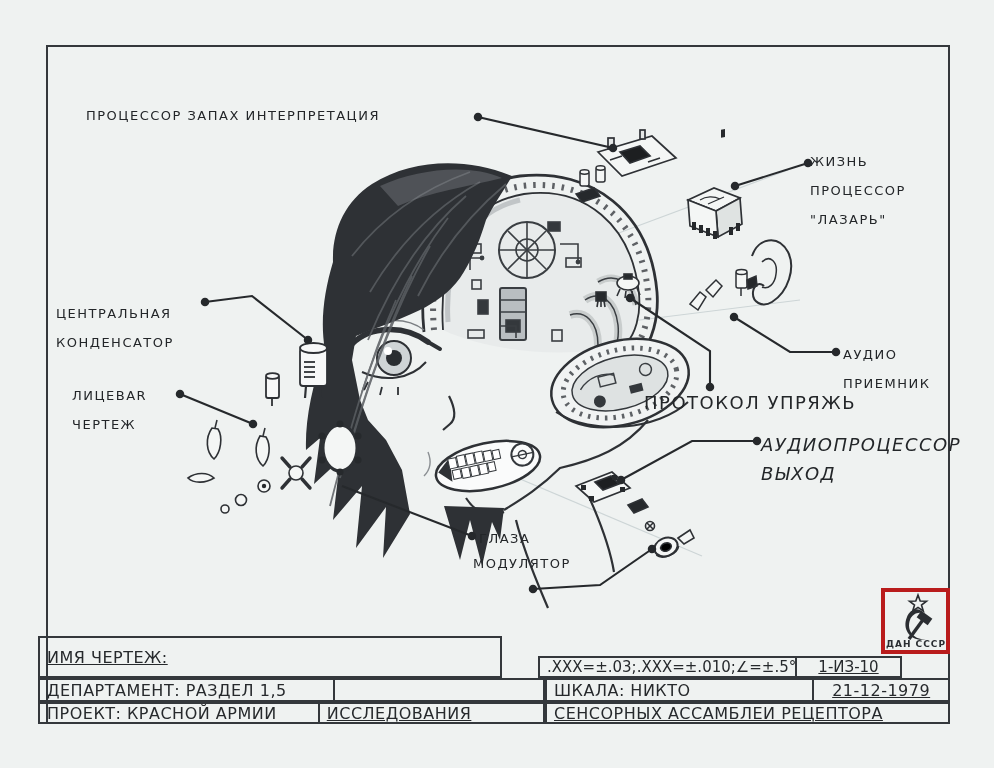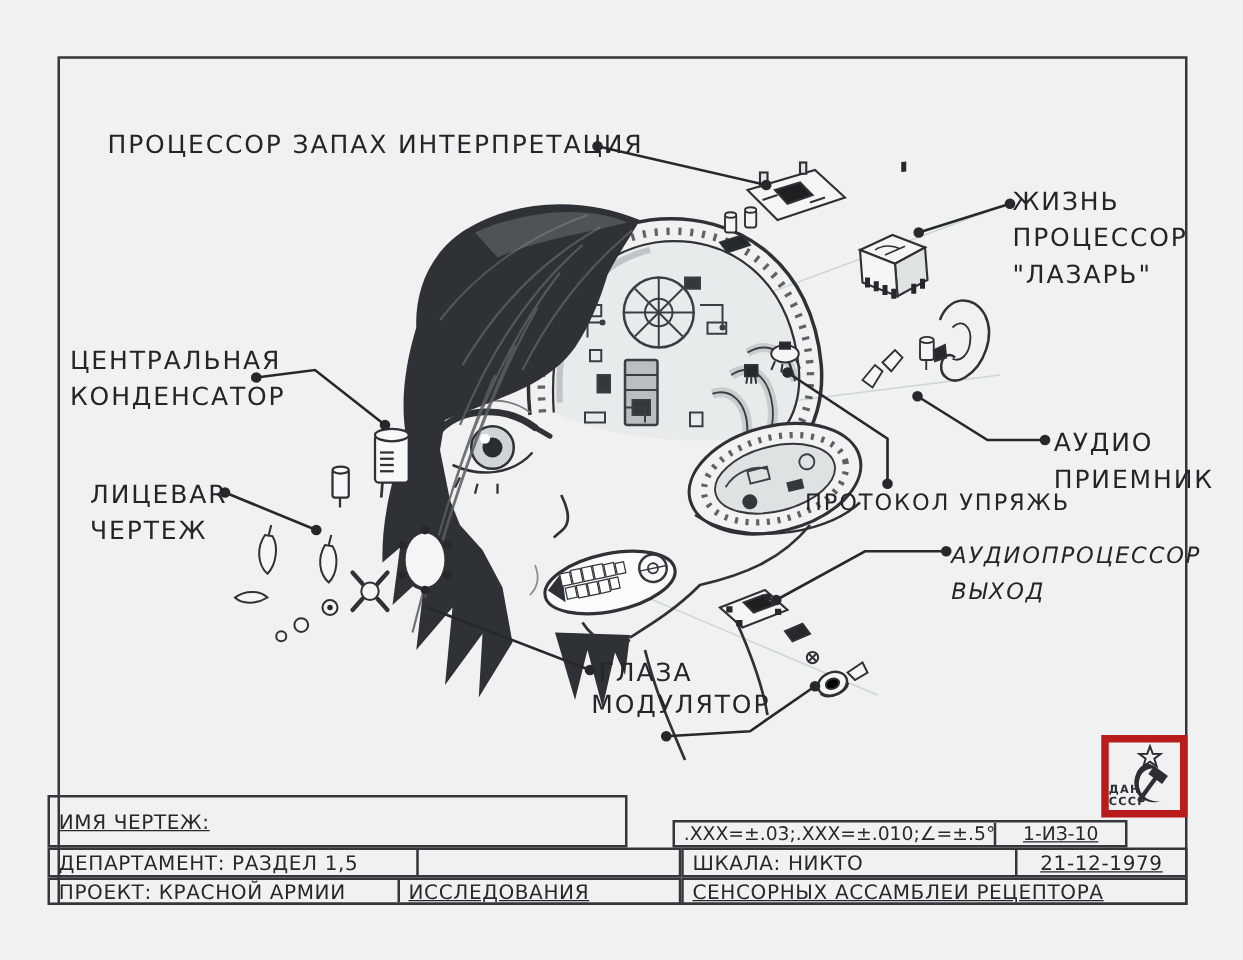--- a/index.html
+++ b/index.html
@@ -5,42 +5,42 @@
   html,body{margin:0;padding:0;background:#e7eae9;}
   #stage{
     position:relative;width:994px;height:768px;overflow:hidden;
     background:#eff2f1;
     font-family:"DejaVu Sans","Liberation Sans",sans-serif;
     color:#26292c;
   }
   #artwork{position:absolute;left:0;top:0;width:994px;height:768px;}
   .callout{
     position:absolute;white-space:pre-line;
-    font-size:20px;line-height:29px;letter-spacing:1.5px;
+    font-size:13px;line-height:29px;letter-spacing:1.5px;
     color:#232629;font-weight:500;
   }
   .callout.small{font-size:18px;}
   .frame{
     position:absolute;left:46px;top:45px;width:904px;height:679px;
     border:2.5px solid #34383c;box-sizing:border-box;
   }
   .tb{
     position:absolute;border:2px solid #34383c;box-sizing:border-box;
     font-size:16px;letter-spacing:.5px;background:transparent;
     display:flex;align-items:center;white-space:nowrap;overflow:hidden;
   }
   .tb .cell{
     height:100%;display:flex;align-items:center;box-sizing:border-box;
     padding:1px 7px;border-right:2px solid #34383c;white-space:nowrap;overflow:hidden;
   }
   .tb .cell:last-child{border-right:none;text-decoration:underline;}
   .tb.thin{font-size:15px;letter-spacing:0;}
   #logo-box{
     position:absolute;left:881px;top:588px;width:69px;height:66px;
-    border:6px solid #b91c1c;box-sizing:border-box;text-align:left;
+    border:4px solid #b91c1c;box-sizing:border-box;text-align:right;
   }
   #logo-caption{
     position:absolute;left:0;right:0;bottom:1px;
     font-size:9px;letter-spacing:1px;font-weight:bold;color:#2b2e32;
   }
 </style>
 </head>
 <body>
 
 <div id="stage">
@@ -316,21 +316,21 @@
         <circle cx="621" cy="480" r="3.2"></circle>
     </g>
   </svg>
 
   <div class="frame"></div>
 
   <div class="callout" style="left:86px;top:101px;white-space:nowrap;">ПРОЦЕССОР ЗАПАХ ИНТЕРПРЕТАЦИЯ</div>
   <div class="callout" style="left:810px;top:147px;">ЖИЗНЬ
 ПРОЦЕССОР
 "ЛАЗАРЬ"</div>
-  <div class="callout" style="left:56px;top:274px;">ЦЕНТРАЛЬНАЯ
+  <div class="callout" style="left:56px;top:299px;">ЦЕНТРАЛЬНАЯ
 КОНДЕНСАТОР</div>
   <div class="callout" style="left:72px;top:381px;">ЛИЦЕВАR
 ЧЕРТЕЖ</div>
   <div class="callout" style="left:843px;top:340px;">АУДИО
 ПРИЕМНИК</div>
   <div class="callout small" style="left:644px;top:388px;white-space:nowrap;">ПРОТОКОЛ УПРЯЖЬ</div>
   <div class="callout small" style="left:761px;top:430px;font-style:italic;">АУДИОПРОЦЕССОР
 ВЫХОД</div>
   <div class="callout" style="left:479px;top:524px;white-space:nowrap;">ГЛАЗА</div>
   <div class="callout" style="left:473px;top:549px;white-space:nowrap;">МОДУЛЯТОР</div>

